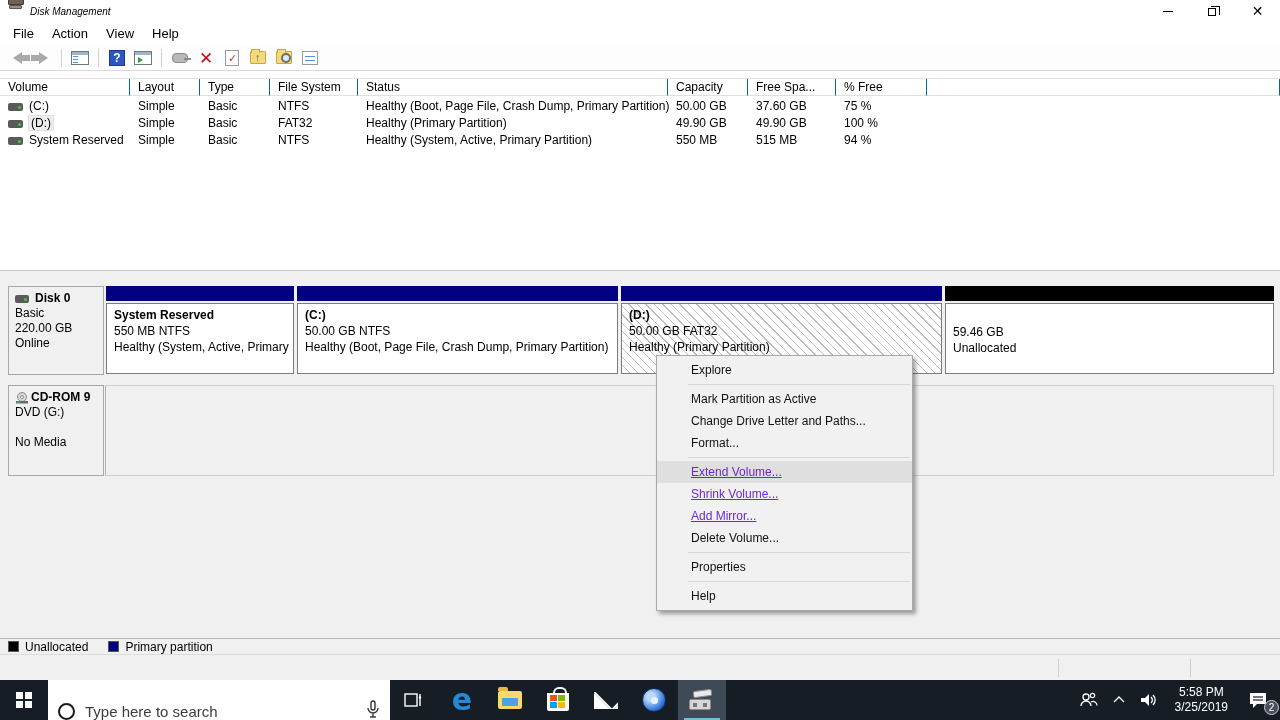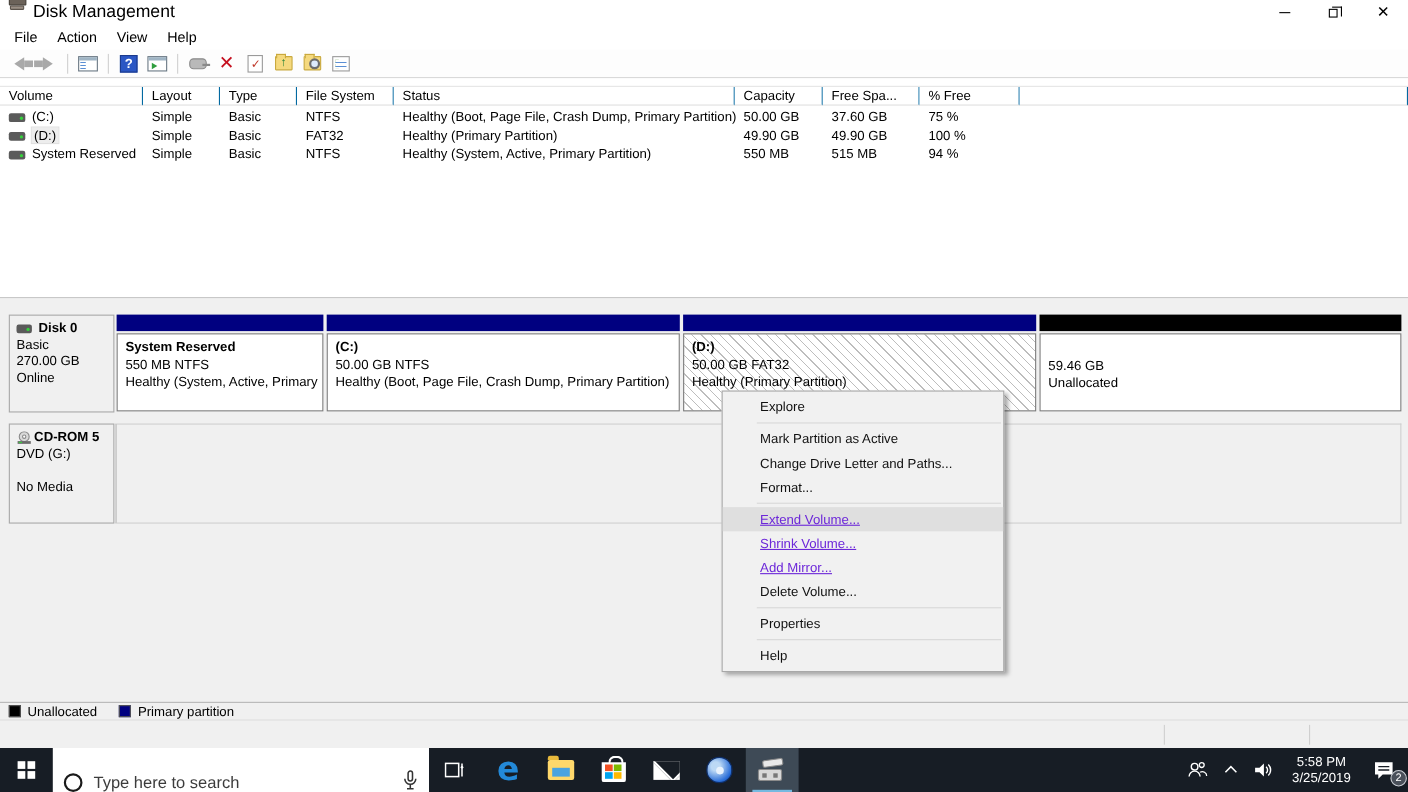--- a/index.html
+++ b/index.html
@@ -6,21 +6,21 @@
   html,body { width:1280px; height:720px; overflow:hidden; }
   body { font-family:"Liberation Sans","DejaVu Sans",sans-serif; font-size:12px; color:#000; background:#fff; position:relative; }
   .abs { position:absolute; }
 
   
   .titlebar { left:0; top:0; width:1280px; height:22px; background:#fff; display:flex; align-items:center; }
   .title-icon { width:16px; height:12px; margin:0 6px 0 8px; position:relative; }
   .drive-glyph { position:relative; width:16px; height:11px; }
   .drive-glyph .lid { position:absolute; top:0; left:1px; width:13px; height:4px; background:#9a8f85; border:1px solid #5d554d; border-radius:1px; }
   .drive-glyph .base { position:absolute; bottom:0; left:0; width:16px; height:6px; background:#6b6259; border:1px solid #423c36; border-radius:1px; }
-  .title-text { font-size:16px; }
+  .title-text { font-size:10px;font-style:italic; }
   .win-controls { margin-left:auto; display:flex; height:22px; }
   .win-btn { width:45px; height:22px; display:flex; align-items:center; justify-content:center; }
   .glyph-min { width:10px; height:1px; background:#000; }
   .glyph-restore { width:8px; height:8px; border:1px solid #000; position:relative; background:#fff; margin-top:2px; margin-left:-2px; }
   .glyph-restore:before { content:""; position:absolute; top:-3px; left:2px; width:8px; height:8px; border:1px solid #000; border-left:none; border-bottom:none; }
   .glyph-close { font-size:14px; line-height:14px; font-family:"DejaVu Sans",sans-serif; }
 
   .menubar { left:0; top:22px; width:1280px; height:23px; background:#fff; display:flex; align-items:center; padding-left:4px; }
   .menu-item { padding:3px 9px; font-size:13px; }
 
@@ -229,21 +229,21 @@
     <span class="cell" style="left:756px">515 MB</span>
     <span class="cell" style="left:844px">94 %</span>
   </div>
 </div>
 
 <div class="abs graphpane">
 
   <div class="disk-head" style="top:15px">
     <div><span class="hdd-icon" style="width:14px"></span><span class="dname">Disk 0</span></div>
     <div>Basic</div>
-    <div>270.00 GB</div>
+    <div>220.00 GB</div>
     <div>Online</div>
   </div>
 
   <div class="part" style="left:106px;top:15px;width:188px">
     <div class="topbar" style="background:#000080"></div>
     <div class="body">
       <div class="pname">System Reserved</div>
       <div>550 MB NTFS</div>
       <div>Healthy (System, Active, Primary</div>
     </div>
@@ -274,21 +274,21 @@
       <div>Unallocated</div>
     </div>
   </div>
 
   <div class="disk-head" style="top:114px;height:91px">
     <div><svg width="14" height="12" style="vertical-align:middle;margin-right:2px">
           <circle cx="7" cy="5" r="4.5" fill="#d9d9d9" stroke="#8a8a8a"></circle>
           <circle cx="7" cy="5" r="1.5" fill="#fff" stroke="#8a8a8a"></circle>
           <rect x="1" y="9" width="12" height="2.5" fill="#6b6b6b"></rect>
           <rect x="2" y="9.7" width="3" height="1" fill="#35d13c"></rect>
-        </svg><span class="dname">CD-ROM 5</span></div>
+        </svg><span class="dname">CD-ROM 9</span></div>
     <div>DVD (G:)</div>
     <div>&nbsp;</div>
     <div>No Media</div>
   </div>
   <div class="cd-right" style="top:114px"></div>
 </div>
 
 <div class="abs legendbar">
   <span class="swatch" id="swatch-unalloc" style="background: rgb(0, 0, 0);"></span>
   <span class="legend-label">Unallocated</span>

